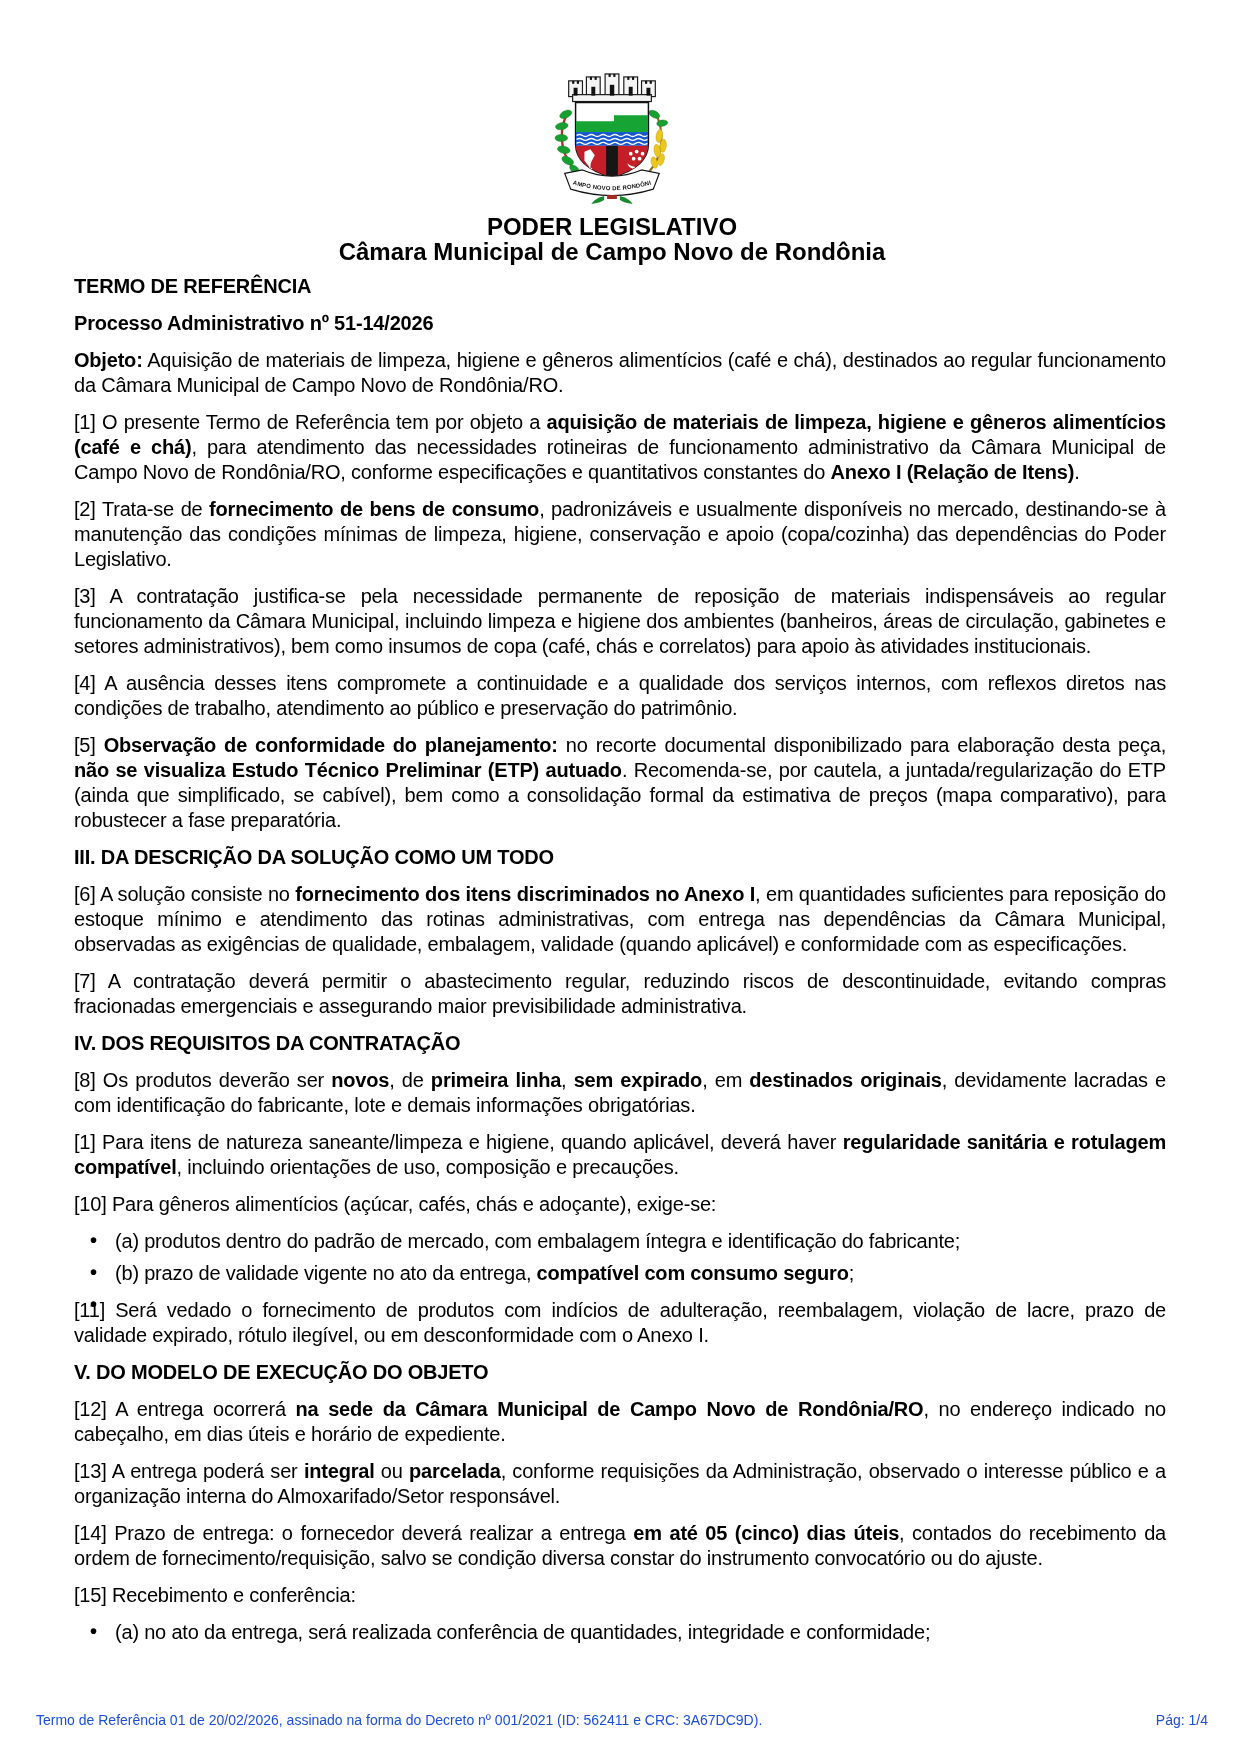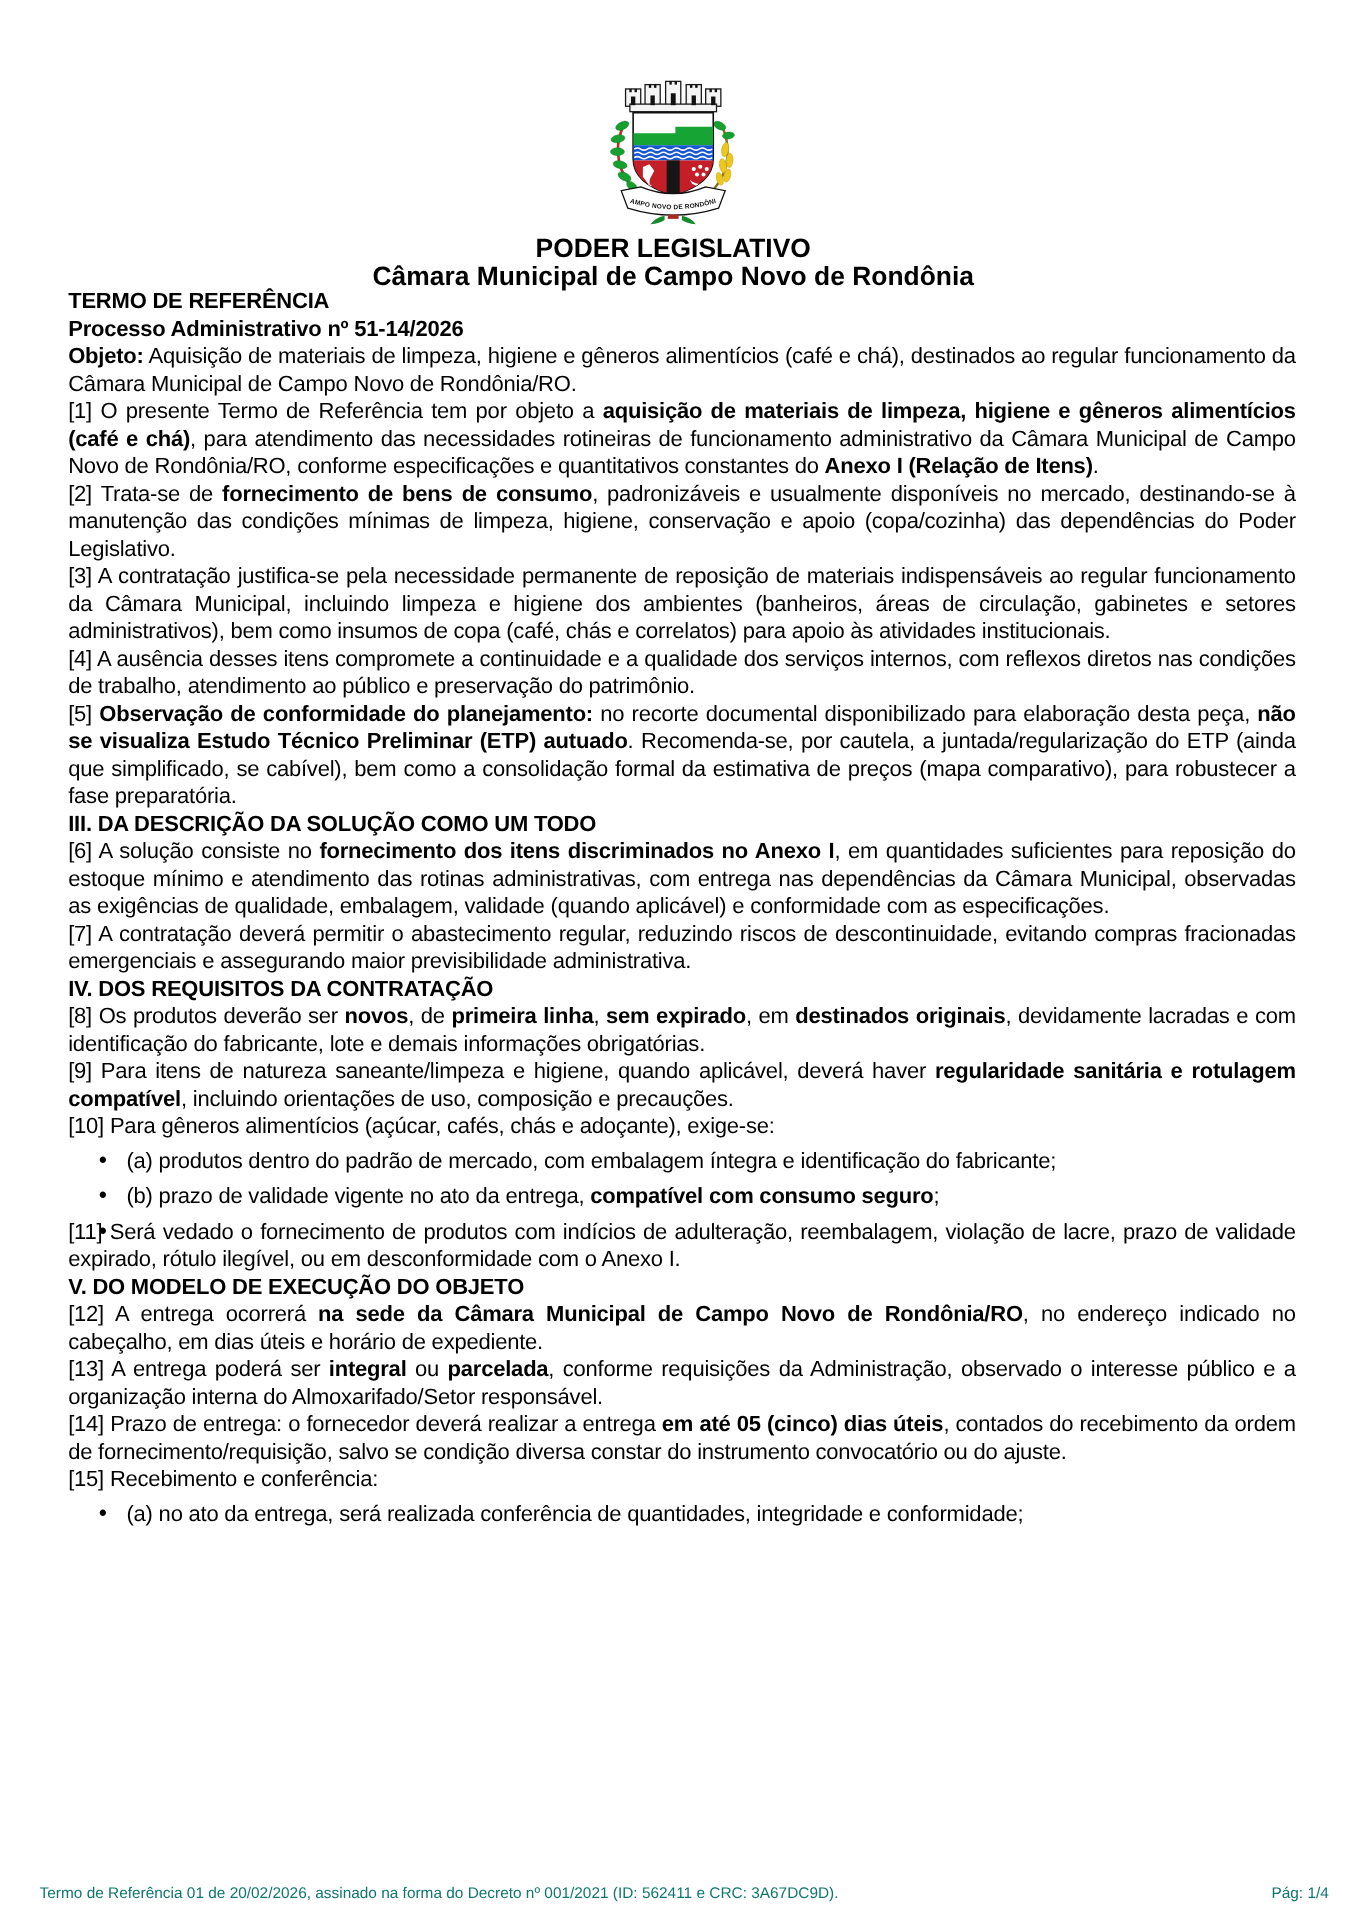--- a/index.html
+++ b/index.html
@@ -4,30 +4,30 @@
 <style>
   html,body{margin:0;padding:0;background:#e8e8e8;}
   .page{position:relative;width:1240px;height:1754px;background:#ffffff;margin:0 auto;
         font-family:"Liberation Sans",sans-serif;color:#000;overflow:hidden;}
   .header{position:absolute;left:62px;top:64px;width:1100px;text-align:center;}
   .emblem{display:block;margin:0 auto;}
   .org-line{font-size:24px;font-weight:700;line-height:25px;}
   .org-line.first{margin-top:8px;}
   .doc-body{position:absolute;left:62px;top:262px;width:1116px;
             font-size:20px;line-height:25px;letter-spacing:-0.2px;}
-  .block{margin:0;}
+  .block{margin:12px;}
   .block.para{text-align:justify;}
   .block.heading{font-weight:700;text-align:left;}
   .b{font-weight:700;}
   .block.bullet{position:relative;padding-left:53px;margin:7px 0;text-align:justify;}
   .block.bullet .dot{position:absolute;left:28px;top:-1px;font-weight:700;}
   .gap-before{margin-top:26px;}
   .gap-after{margin-bottom:26px;}
   .footer{position:absolute;left:36px;right:32px;top:1712px;display:flex;
-          justify-content:space-between;font-size:14px;line-height:17px;color:#0f766e;}
+          justify-content:space-between;font-size:14px;line-height:17px;color:#1d4ed8;}
 </style>
 </head>
 <body>
 
 <div class="page">
 
   <div class="header">
     <svg class="emblem" width="126" height="142" viewBox="0 0 128 142">
       <defs>
         <clipPath id="shieldClip">
@@ -128,21 +128,21 @@
       <div class="block para"><span>[1] O presente Termo de Referência tem por objeto a </span><span class="b">aquisição de materiais de limpeza, higiene e gêneros alimentícios (café e chá)</span><span>, para atendimento das necessidades rotineiras de funcionamento administrativo da Câmara Municipal de Campo Novo de Rondônia/RO, conforme especificações e quantitativos constantes do </span><span class="b">Anexo I (Relação de Itens)</span><span>.</span></div>
       <div class="block para"><span>[2] Trata-se de </span><span class="b">fornecimento de bens de consumo</span><span>, padronizáveis e usualmente disponíveis no mercado, destinando-se à manutenção das condições mínimas de limpeza, higiene, conservação e apoio (copa/cozinha) das dependências do Poder Legislativo.</span></div>
       <div class="block para"><span>[3] A contratação justifica-se pela necessidade permanente de reposição de materiais indispensáveis ao regular funcionamento da Câmara Municipal, incluindo limpeza e higiene dos ambientes (banheiros, áreas de circulação, gabinetes e setores administrativos), bem como insumos de copa (café, chás e correlatos) para apoio às atividades institucionais.</span></div>
       <div class="block para"><span>[4] A ausência desses itens compromete a continuidade e a qualidade dos serviços internos, com reflexos diretos nas condições de trabalho, atendimento ao público e preservação do patrimônio.</span></div>
       <div class="block para"><span>[5] </span><span class="b">Observação de conformidade do planejamento:</span><span> no recorte documental disponibilizado para elaboração desta peça, </span><span class="b">não se visualiza Estudo Técnico Preliminar (ETP) autuado</span><span>. Recomenda-se, por cautela, a juntada/regularização do ETP (ainda que simplificado, se cabível), bem como a consolidação formal da estimativa de preços (mapa comparativo), para robustecer a fase preparatória.</span></div>
       <div class="block heading"><span>III. DA DESCRIÇÃO DA SOLUÇÃO COMO UM TODO</span></div>
       <div class="block para"><span>[6] A solução consiste no </span><span class="b">fornecimento dos itens discriminados no Anexo I</span><span>, em quantidades suficientes para reposição do estoque mínimo e atendimento das rotinas administrativas, com entrega nas dependências da Câmara Municipal, observadas as exigências de qualidade, embalagem, validade (quando aplicável) e conformidade com as especificações.</span></div>
       <div class="block para"><span>[7] A contratação deverá permitir o abastecimento regular, reduzindo riscos de descontinuidade, evitando compras fracionadas emergenciais e assegurando maior previsibilidade administrativa.</span></div>
       <div class="block heading"><span>IV. DOS REQUISITOS DA CONTRATAÇÃO</span></div>
       <div class="block para"><span>[8] Os produtos deverão ser </span><span class="b">novos</span><span>, de </span><span class="b">primeira linha</span><span>, </span><span class="b">sem expirado</span><span>, em </span><span class="b">destinados originais</span><span>, devidamente lacradas e com identificação do fabricante, lote e demais informações obrigatórias.</span></div>
-      <div class="block para"><span>[9] Para itens de natureza saneante/limpeza e higiene, quando aplicável, deverá haver </span><span class="b">regularidade sanitária e rotulagem compatível</span><span>, incluindo orientações de uso, composição e precauções.</span></div>
+      <div class="block para"><span>[1] Para itens de natureza saneante/limpeza e higiene, quando aplicável, deverá haver </span><span class="b">regularidade sanitária e rotulagem compatível</span><span>, incluindo orientações de uso, composição e precauções.</span></div>
       <div class="block para"><span>[10] Para gêneros alimentícios (açúcar, cafés, chás e adoçante), exige-se:</span></div>
       <div class="block bullet gap-before"><span class="dot">•</span><span>(a) produtos dentro do padrão de mercado, com embalagem íntegra e identificação do fabricante;</span></div>
       <div class="block bullet"><span class="dot">•</span><span>(b) prazo de validade vigente no ato da entrega, </span><span class="b">compatível com consumo seguro</span><span>;</span></div>
       <div class="block bullet gap-after"><span class="dot">•</span></div>
       <div class="block para"><span>[11] Será vedado o fornecimento de produtos com indícios de adulteração, reembalagem, violação de lacre, prazo de validade expirado, rótulo ilegível, ou em desconformidade com o Anexo I.</span></div>
       <div class="block heading"><span>V. DO MODELO DE EXECUÇÃO DO OBJETO</span></div>
       <div class="block para"><span>[12] A entrega ocorrerá </span><span class="b">na sede da Câmara Municipal de Campo Novo de Rondônia/RO</span><span>, no endereço indicado no cabeçalho, em dias úteis e horário de expediente.</span></div>
       <div class="block para"><span>[13] A entrega poderá ser </span><span class="b">integral</span><span> ou </span><span class="b">parcelada</span><span>, conforme requisições da Administração, observado o interesse público e a organização interna do Almoxarifado/Setor responsável.</span></div>
       <div class="block para"><span>[14] Prazo de entrega: o fornecedor deverá realizar a entrega </span><span class="b">em até 05 (cinco) dias úteis</span><span>, contados do recebimento da ordem de fornecimento/requisição, salvo se condição diversa constar do instrumento convocatório ou do ajuste.</span></div>
       <div class="block para"><span>[15] Recebimento e conferência:</span></div>

